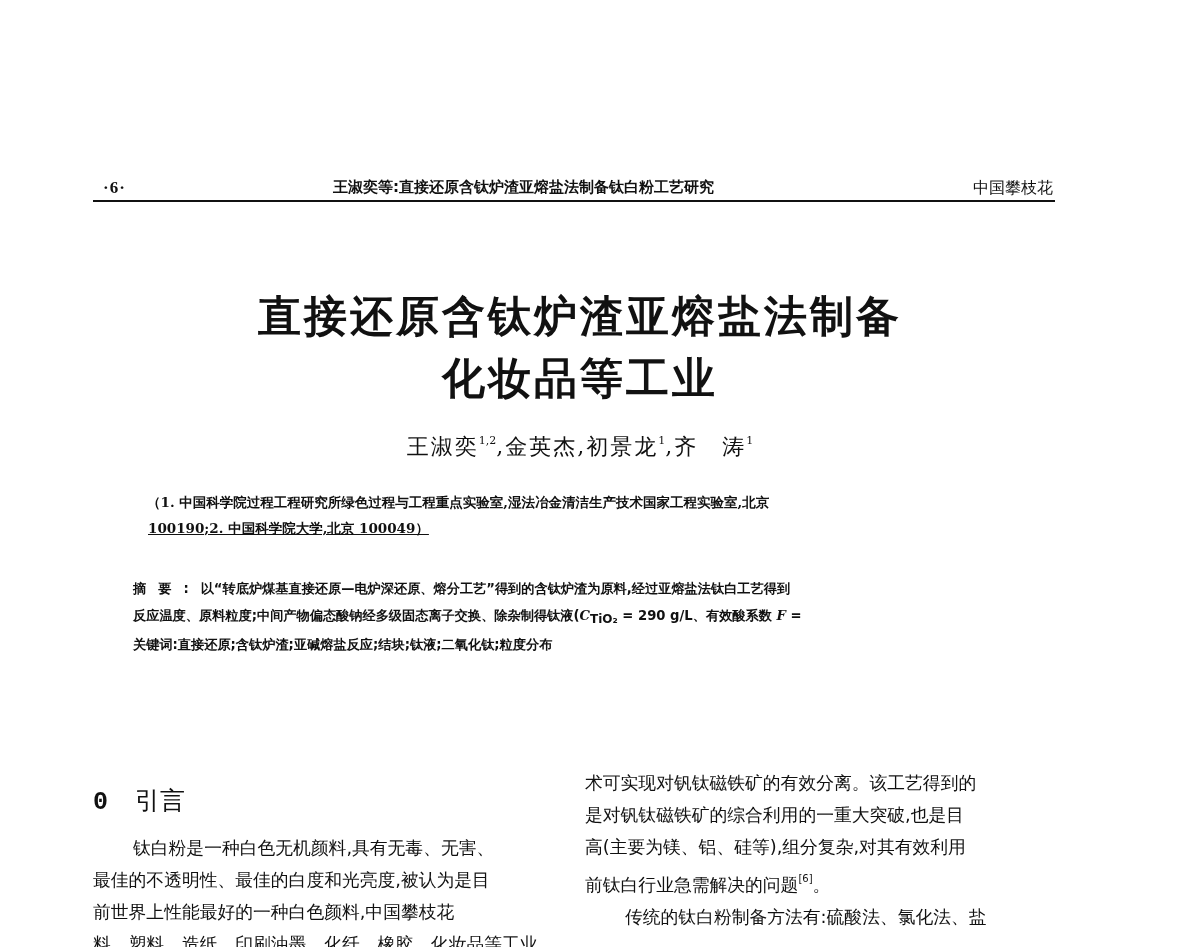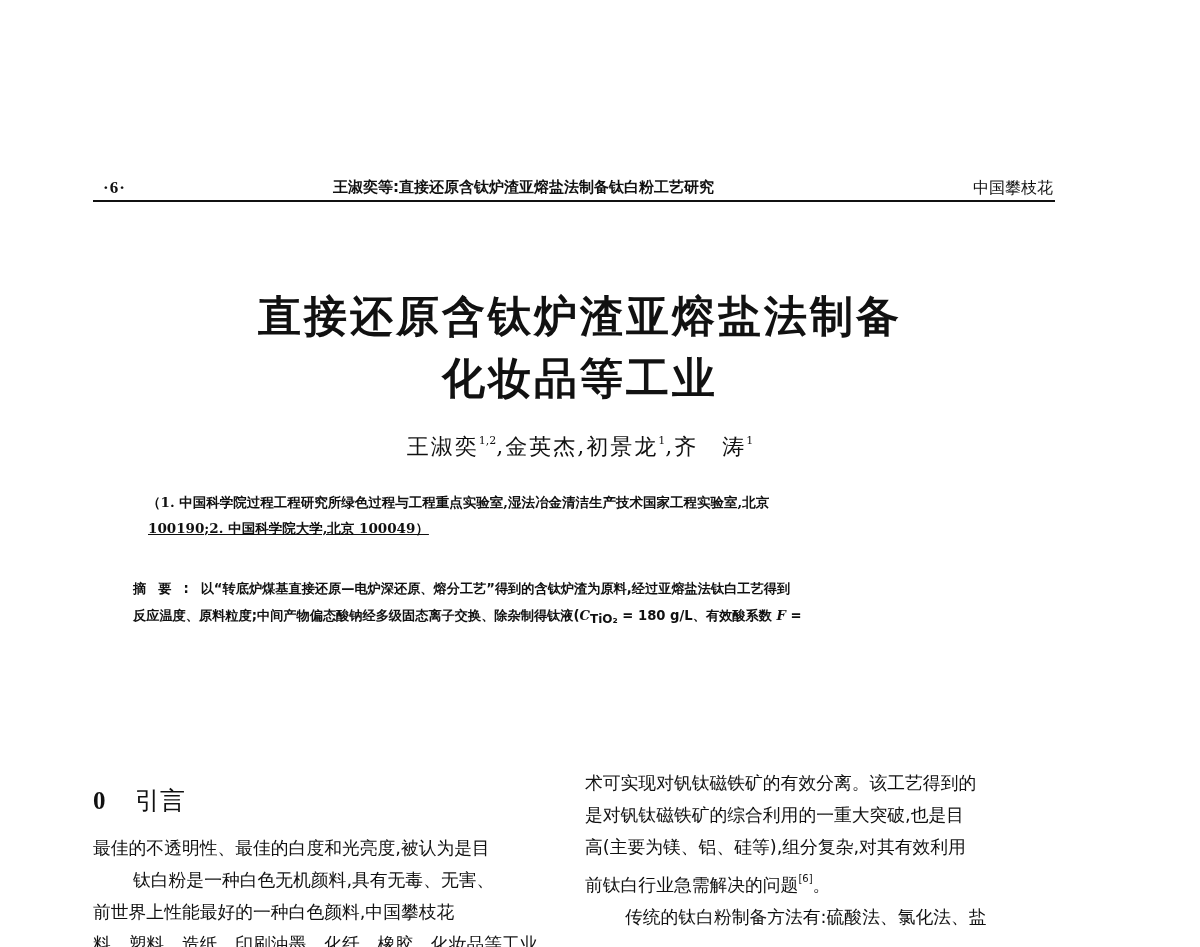--- a/index.html
+++ b/index.html
@@ -78,21 +78,21 @@
     }
     .abs-line { display: block; white-space: nowrap; }
     .abs-label { letter-spacing: 12px; }
     .kw-label { }
     i.math { font-family: "DejaVu Serif", serif; font-style: italic; }
     .sub-small { font-size: 12px; vertical-align: -3px; }
 
     
     .sec-head {
       left: 93px; top: 784px;
-      font-family: Liberation Serif, serif;
+      font-family: Liberation Mono, monospace;
       font-size: 25px;
     }
     .sec-num { display: inline-block; width: 42px; font-weight: bold; }
 
     
     .col {
       font-family: "DejaVu Sans", sans-serif;
       font-size: 17.8px;
       line-height: 32px;
       width: 470px;
@@ -123,30 +123,31 @@
   <span>王淑奕</span><sup>1,2</sup><span>,</span><span>金英杰</span><span>,</span><span>初景龙</span><sup>1</sup><span>,</span><span>齐　涛</span><sup>1</sup>
 </div>
 
 <div class="abs affil">
   <span class="affil-line">（1. 中国科学院过程工程研究所绿色过程与工程重点实验室,湿法冶金清洁生产技术国家工程实验室,北京</span>
   <span class="affil-line" style="padding-left:1px;text-decoration:underline;">100190;2. 中国科学院大学,北京 100049）</span>
 </div>
 
 <div class="abs abstract">
   <span class="abs-line"><span class="abs-label">摘要:</span><span>以“转底炉煤基直接还原—电炉深还原、熔分工艺”得到的含钛炉渣为原料,经过亚熔盐法钛白工艺得到</span></span>
-  <span class="abs-line"><span>反应温度、原料粒度;中间产物偏态酸钠经多级固态离子交换、除杂制得钛液(</span><i class="math">C</i><span class="sub-small">TiO₂</span><span> = 180 g/L、有效酸系数 </span><i class="math">F</i><span> =</span></span>
+  <span class="abs-line"><span>反应温度、原料粒度;中间产物偏态酸钠经多级固态离子交换、除杂制得钛液(</span><i class="math">C</i><span class="sub-small">TiO₂</span><span> = 290 g/L、有效酸系数 </span><i class="math">F</i><span> =</span></span>
+  <span class="abs-line"><span class="kw-label">关键词:</span><span>直接还原;含钛炉渣;亚碱熔盐反应;结块;钛液;二氧化钛;粒度分布</span></span>
 </div>
 
 <div class="abs sec-head">
   <span class="sec-num">0</span><span>引言</span>
 </div>
 
 <div class="abs col col-left">
+  <span class="line indent">钛白粉是一种白色无机颜料,具有无毒、无害、</span>
   <span class="line">最佳的不透明性、最佳的白度和光亮度,被认为是目</span>
-  <span class="line indent">钛白粉是一种白色无机颜料,具有无毒、无害、</span>
   <span class="line">前世界上性能最好的一种白色颜料,中国攀枝花</span>
   <span class="line">料、塑料、造纸、印刷油墨、化纤、橡胶、化妆品等工业</span>
 </div>
 
 <div class="abs col col-right">
   <span class="line">术可实现对钒钛磁铁矿的有效分离。该工艺得到的</span>
   <span class="line">是对钒钛磁铁矿的综合利用的一重大突破,也是目</span>
   <span class="line">高(主要为镁、铝、硅等),组分复杂,对其有效利用</span>
   <span class="line"><span>前钛白行业急需解决的问题</span><span class="cite">[6]</span><span>。</span></span>
   <span class="line indent">传统的钛白粉制备方法有:硫酸法、氯化法、盐</span>

